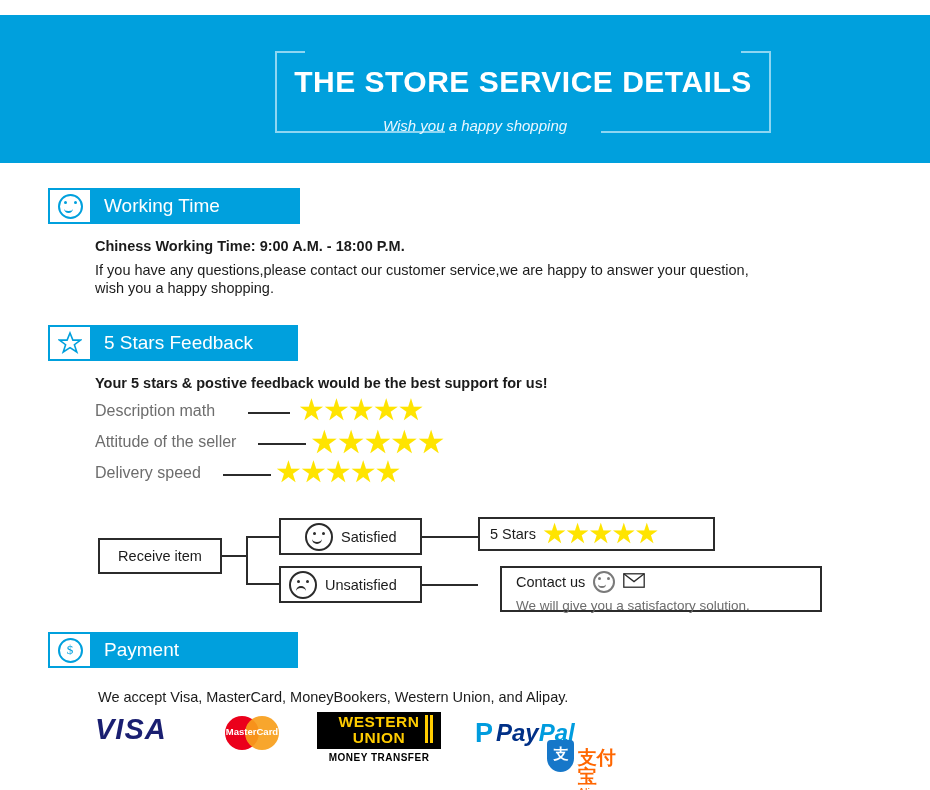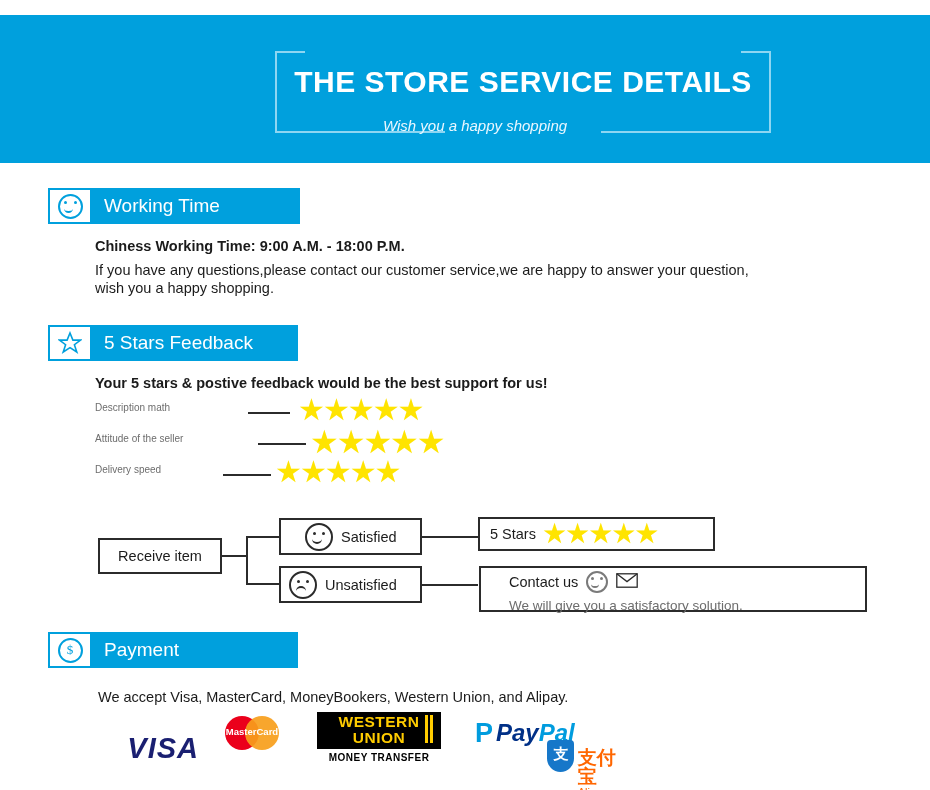--- a/index.html
+++ b/index.html
@@ -116,21 +116,21 @@
 
   
   .rate-row {
     position: absolute;
     height: 26px;
   }
   .rate-label {
     position: absolute;
     left: 0;
     top: 3px;
-    font-size: 10px;
+    font-size: 16px;
     color: #6d6d6d;
     white-space: nowrap;
   }
   .rate-line {
     position: absolute;
     height: 2px;
     background: #2b2b2b;
     top: 13px;
   }
   .stars {
@@ -221,29 +221,29 @@
     font-size: 13px;
     display: flex; align-items: center; justify-content: center;
     font-family: "Liberation Serif", serif;
   }
 
   
   .pay-row { position: absolute; left: 95px; top: 712px; height: 46px; }
   .logo { position: absolute; top: 0; }
 
   .visa {
-    left: 0; top: 19px;
+    left: 0; top: 0;
     width: 104px; height: 34px;
     color: #1a1f71;
     font-size: 29px;
     font-weight: bold;
     font-style: italic;
     letter-spacing: 1px;
     font-family: "Liberation Sans", sans-serif;
-    display: flex; align-items: center; justify-content: flex-end;
+    display: flex; align-items: center; justify-content: flex-start;
   }
   .mc { left: 118px; top: 2px; width: 84px; height: 38px; }
   .mc .c1, .mc .c2 {
     position: absolute; top: 2px; width: 34px; height: 34px; border-radius: 50%;
   }
   .mc .c1 { left: 12px; background: #eb001b; }
   .mc .c2 { left: 32px; background: #f79e1b; opacity: 0.92; }
   .mc .mc-text {
     position: absolute; left: 12px; top: 12px; width: 54px;
     text-align: center; font-size: 9.5px; font-weight: bold; color: #ffffff;
@@ -383,21 +383,21 @@
   </div>
 
   <span class="conn" style="left:422px; top:536px; width:56px; height:2px;"></span>
   <span class="conn" style="left:422px; top:584px; width:56px; height:2px;"></span>
 
   <div class="box" style="left:478px; top:517px; width:237px; height:34px; padding-left:10px;">
     <span>5 Stars</span>
     <span class="stars" style="position:relative; top:0; left:6px; font-size:28px;">★★★★★</span>
   </div>
 
-  <div class="box" style="left:479px; top:566px; width:388px; height:46px; display:block; padding:4px 0 0 28px;">
+  <div class="box" style="left:500px; top:566px; width:322px; height:46px; display:block; padding:4px 0 0 14px;">
     <div style="display:flex; align-items:center; height:20px;">
       <span>Contact us</span>
       <span class="mini-face gray" style="margin-left:8px; width:18px; height:18px;">
         <i class="eye l" style="top:4px;left:3px;"></i>
           <i class="eye r" style="top:4px;right:3px;"></i>
         <i class="mouth" style="left:3px;bottom:3px;width:8px;"></i>
       </span>
       <span style="margin-left:8px;">
         <svg width="22" height="15" viewBox="0 0 22 15">
           <rect x="0.8" y="0.8" width="20.4" height="13.4" fill="none" stroke="#2b2b2b" stroke-width="1.3"></rect>

